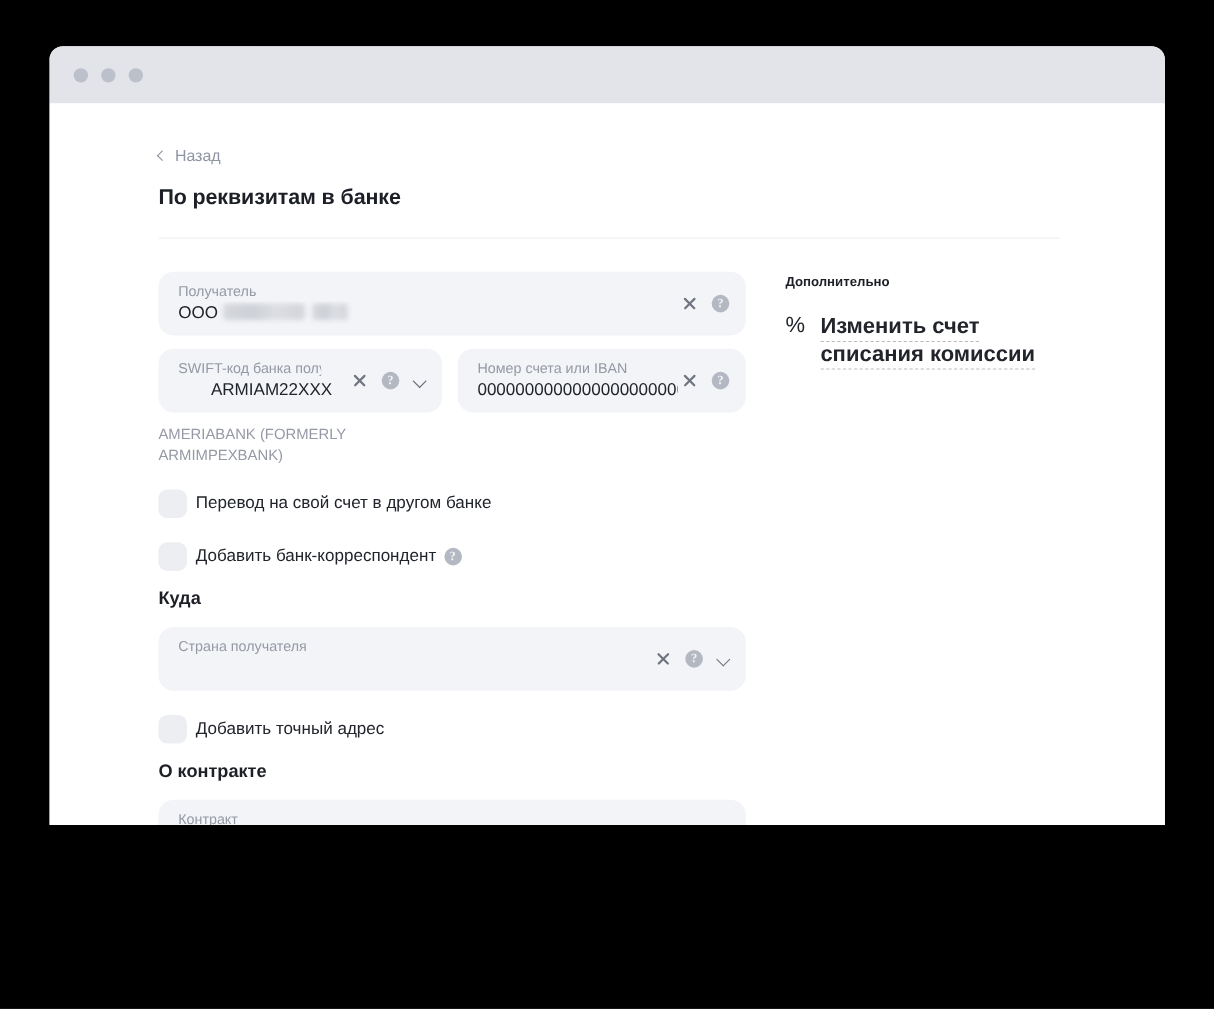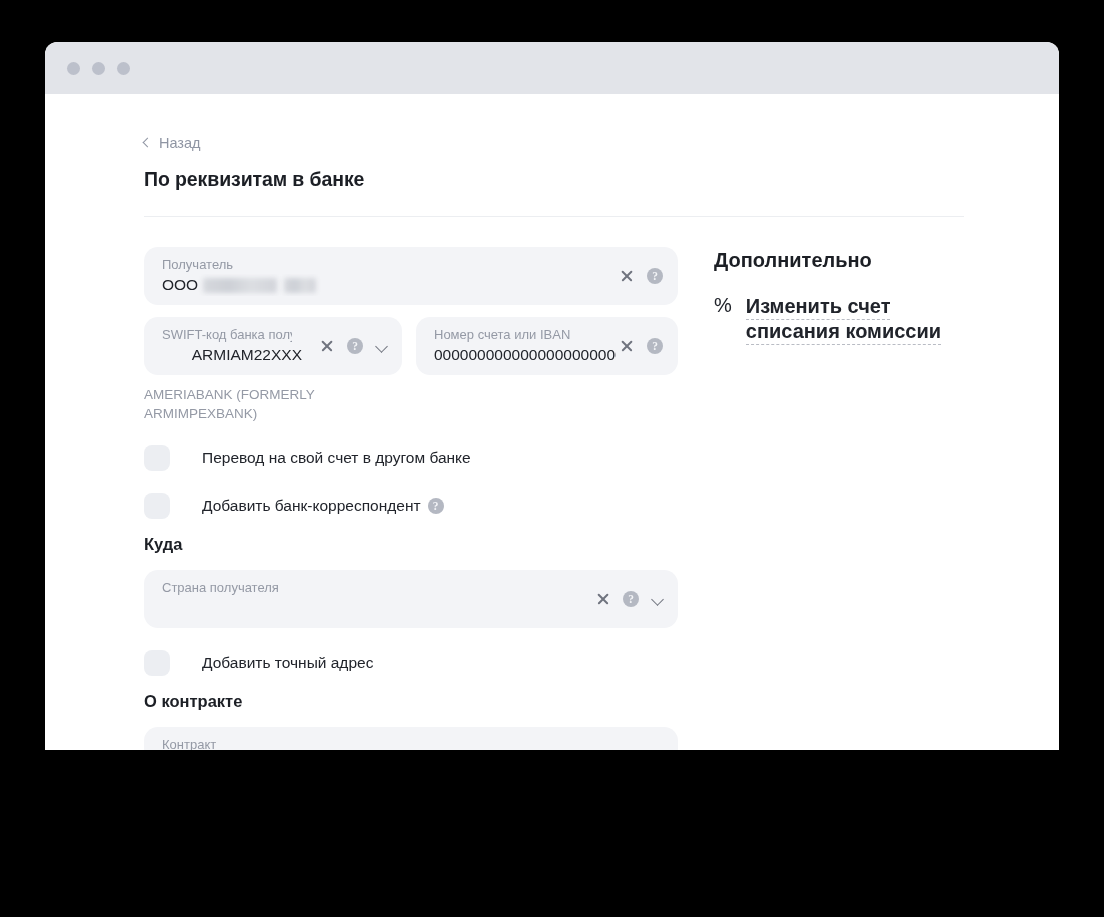--- a/index.html
+++ b/index.html
@@ -206,21 +206,21 @@
     font-size: 13.5px;
     color: #9499a5;
     line-height: 19px;
     width: 190px;
   }
 
   
   .checkbox-row {
     display: flex;
     align-items: center;
-    gap: 32px;
+    gap: 8px;
     margin-top: 22px;
     cursor: pointer;
   }
   .checkbox {
     width: 26px; height: 26px;
     border-radius: 8px;
     background: #eceef2;
     flex: none;
   }
   .checkbox-label {
@@ -235,21 +235,21 @@
   .section-title {
     font-size: 16.5px;
     font-weight: bold;
     color: #1c1f25;
     margin-top: 16px;
     margin-bottom: 16px;
   }
 
   
   .side-title {
-    font-size: 20px;
+    font-size: 12px;
     font-weight: bold;
     color: #1c1f25;
     margin-bottom: 22px;
   }
   .side-link-row {
     display: flex;
     gap: 14px;
     align-items: flex-start;
     cursor: pointer;
   }

